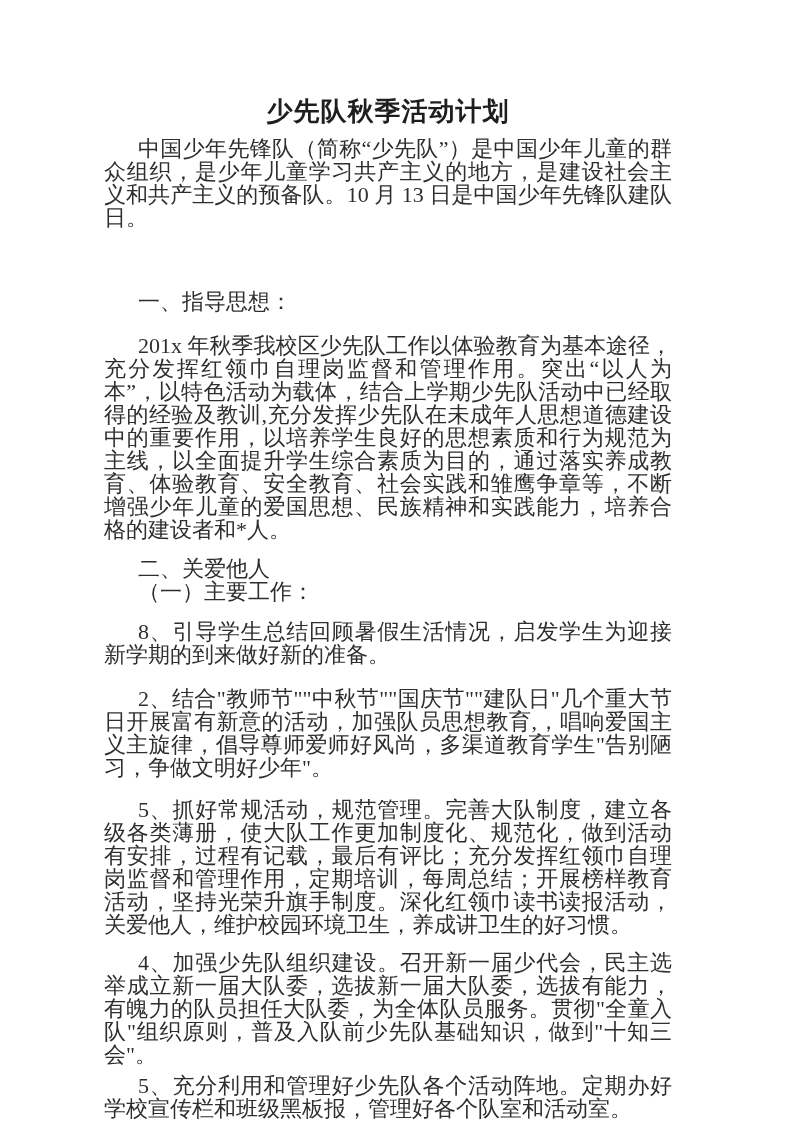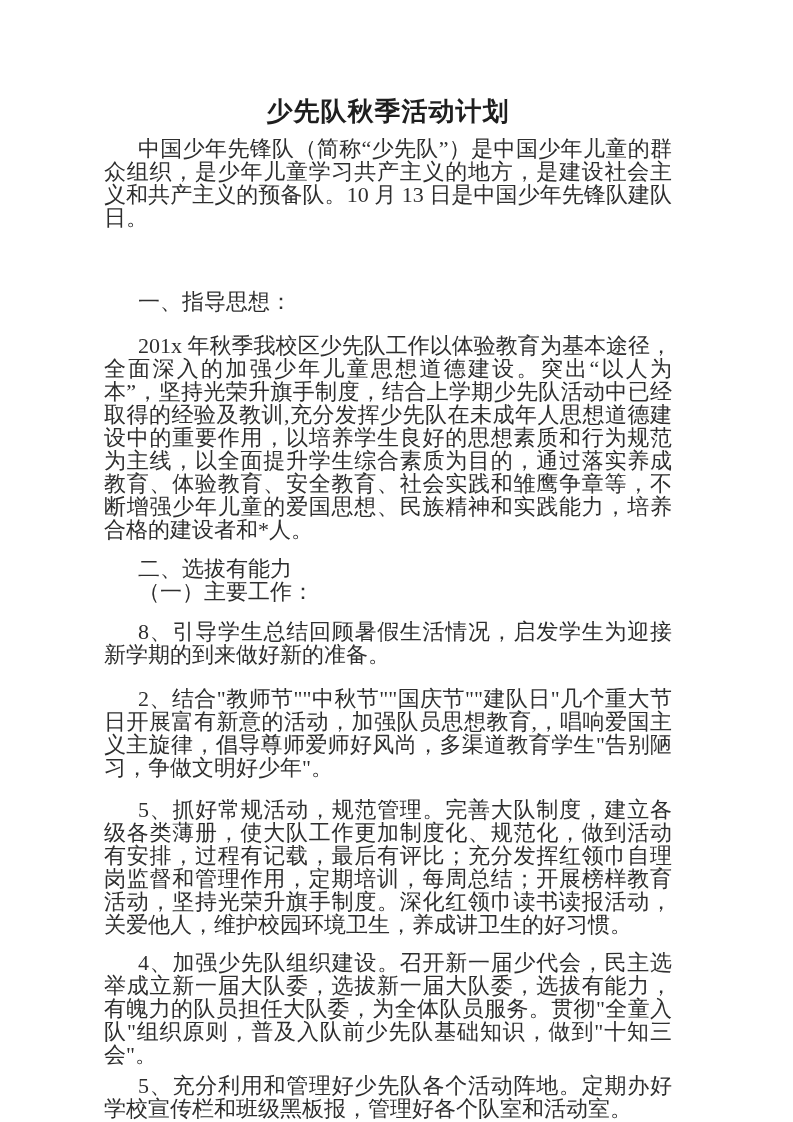--- a/index.html
+++ b/index.html
@@ -46,23 +46,23 @@
 
 <div class="page">
   <div class="content">
 
     <h1 class="doc-title">少先队秋季活动计划</h1>
 
     <p class="para" style="margin-top:8px">中国少年先锋队（简称“少先队”）是中国少年儿童的群众组织，是少年儿童学习共产主义的地方，是建设社会主义和共产主义的预备队。10 月 13 日是中国少年先锋队建队日。</p>
 
     <p class="para" style="margin-top:61px">一、指导思想：</p>
 
-    <p class="para" style="margin-top:21px">201x 年秋季我校区少先队工作以体验教育为基本途径，全面深入的加强少年儿童思想道德建设。突出“以人为本”，坚持光荣升旗手制度，结合上学期少先队活动中已经取得的经验及教训,充分发挥少先队在未成年人思想道德建设中的重要作用，以培养学生良好的思想素质和行为规范为主线，以全面提升学生综合素质为目的，通过落实养成教育、体验教育、安全教育、社会实践和雏鹰争章等，不断增强少年儿童的爱国思想、民族精神和实践能力，培养合格的建设者和*人。</p>
+    <p class="para" style="margin-top:21px">201x 年秋季我校区少先队工作以体验教育为基本途径，充分发挥红领巾自理岗监督和管理作用。突出“以人为本”，以特色活动为载体，结合上学期少先队活动中已经取得的经验及教训,充分发挥少先队在未成年人思想道德建设中的重要作用，以培养学生良好的思想素质和行为规范为主线，以全面提升学生综合素质为目的，通过落实养成教育、体验教育、安全教育、社会实践和雏鹰争章等，不断增强少年儿童的爱国思想、民族精神和实践能力，培养合格的建设者和*人。</p>
 
-    <p class="para" style="margin-top:16px">二、选拔有能力</p>
+    <p class="para" style="margin-top:16px">二、关爱他人</p>
 
     <p class="para" style="margin-top:0">（一）主要工作：</p>
 
     <p class="para" style="margin-top:17px">8、引导学生总结回顾暑假生活情况，启发学生为迎接新学期的到来做好新的准备。</p>
 
     <p class="para" style="margin-top:21px">2、结合"教师节""中秋节""国庆节""建队日"几个重大节日开展富有新意的活动，加强队员思想教育,，唱响爱国主义主旋律，倡导尊师爱师好风尚，多渠道教育学生"告别陋习，争做文明好少年"。</p>
 
     <p class="para" style="margin-top:19px">5、抓好常规活动，规范管理。完善大队制度，建立各级各类薄册，使大队工作更加制度化、规范化，做到活动有安排，过程有记载，最后有评比；充分发挥红领巾自理岗监督和管理作用，定期培训，每周总结；开展榜样教育活动，坚持光荣升旗手制度。深化红领巾读书读报活动，关爱他人，维护校园环境卫生，养成讲卫生的好习惯。</p>
 
     <p class="para" style="margin-top:15px">4、加强少先队组织建设。召开新一届少代会，民主选举成立新一届大队委，选拔新一届大队委，选拔有能力，有魄力的队员担任大队委，为全体队员服务。贯彻"全童入队"组织原则，普及入队前少先队基础知识，做到"十知三会"。</p>

